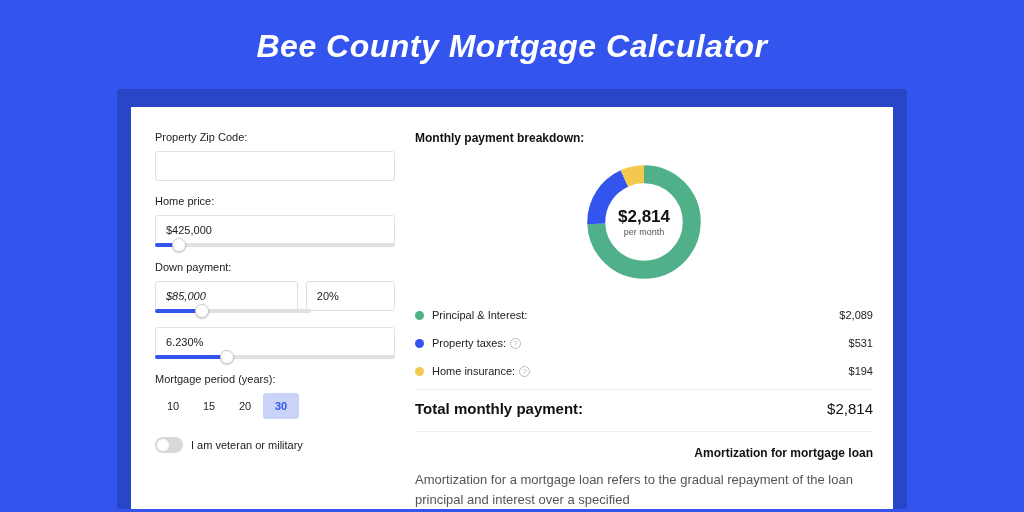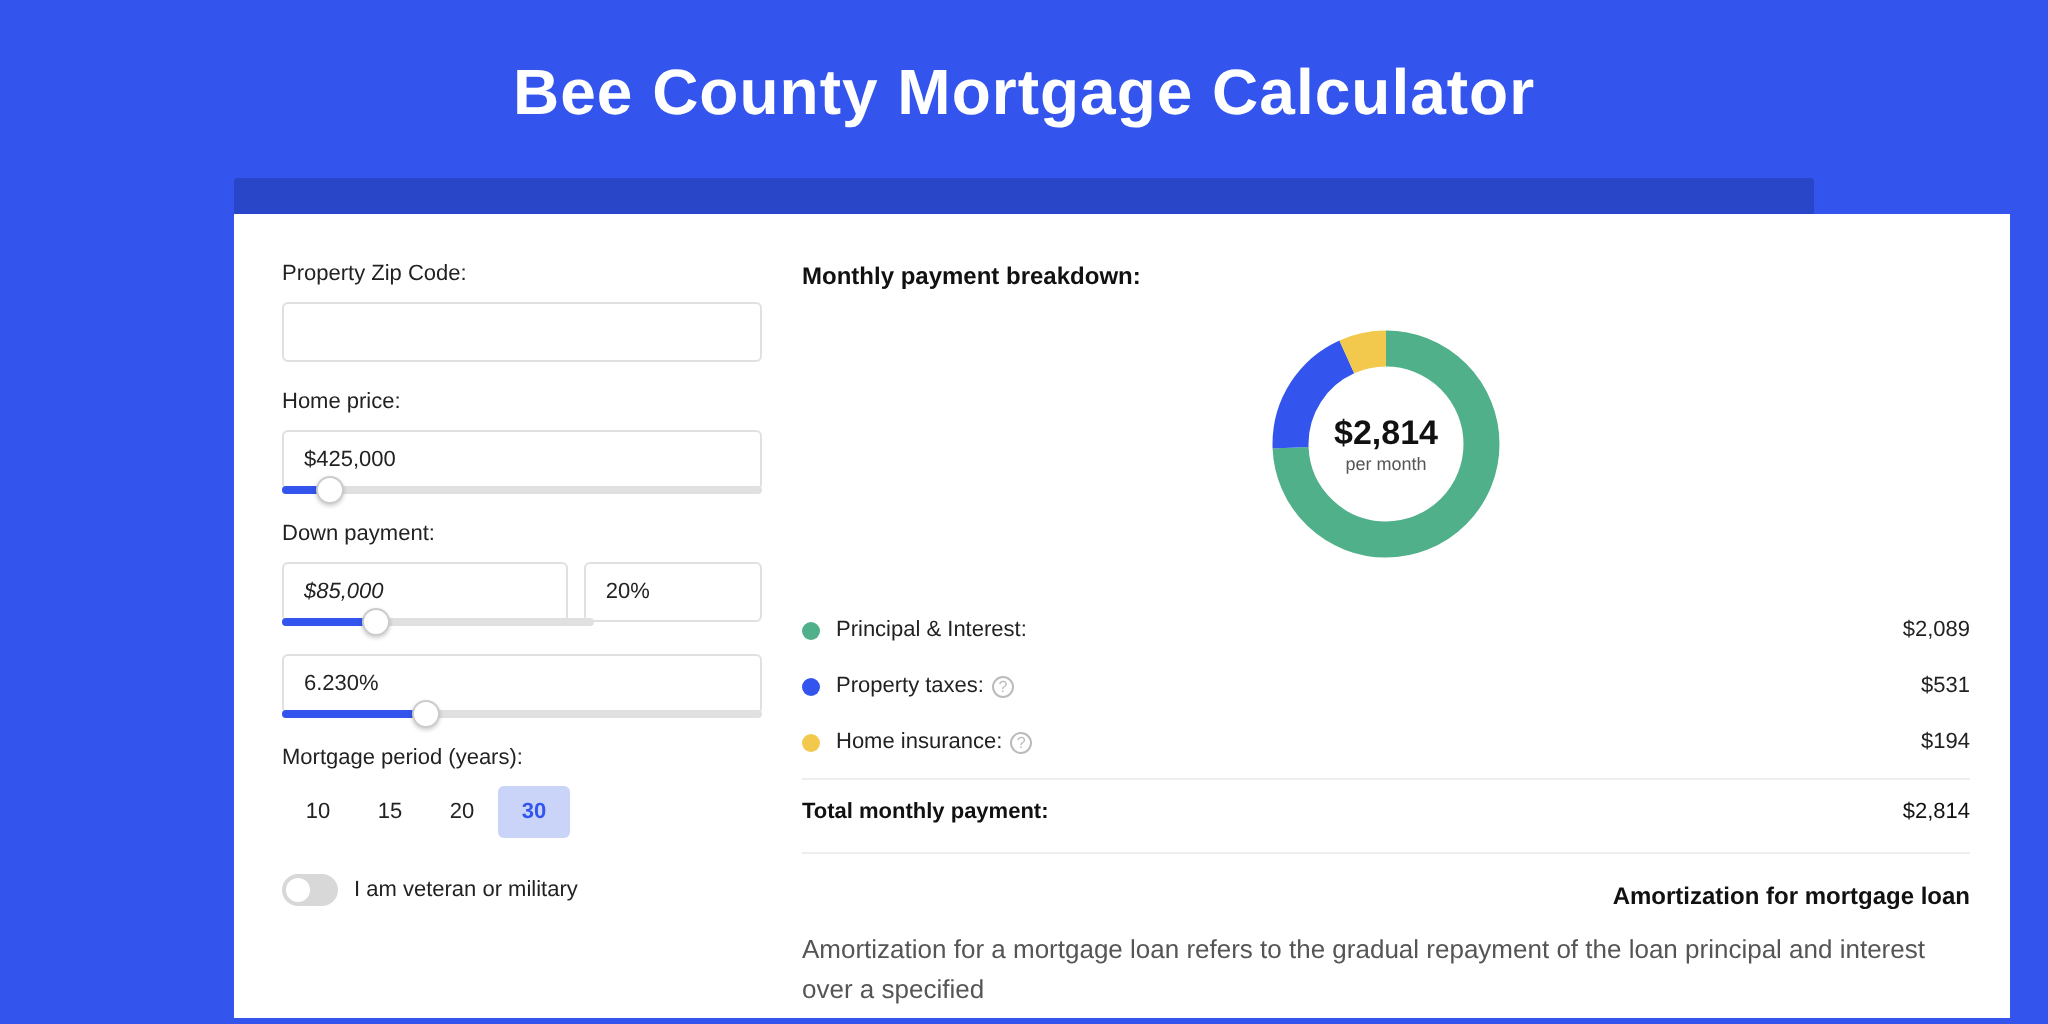--- a/index.html
+++ b/index.html
@@ -10,32 +10,33 @@
     height: 512px;
     overflow: hidden;
   }
   .page-title {
     text-align: center;
     color: #fff;
     font-weight: 700;
     font-size: 32px;
     padding: 28px 0 24px 0;
     letter-spacing: 0.5px;
+    font-style: italic;
   }
   .frame {
     background: #2a46c8;
     margin: 0 auto;
     width: 790px;
     height: 420px;
     padding-top: 18px;
     border-radius: 2px;
   }
   .card {
     background: #fff;
-    width: 888px;
+    width: 762px;
     height: 402px;
     margin: 0 auto;
     display: flex;
     gap: 20px;
     padding: 24px 20px 0 24px;
   }
   .left {
     width: 240px;
     flex-shrink: 0;
   }
@@ -162,21 +163,21 @@
     border-radius: 50%;
     font-size: 8px;
     color: #bbb;
     display: inline-flex;
     align-items: center;
     justify-content: center;
   }
   .total-row {
     display: flex;
     padding: 10px 0 14px 0;
-    font-size: 11px;
+    font-size: 15px;
     font-weight: 700;
     color: #111;
     border-top: 1px solid #eee;
     margin-top: 4px;
   }
   .total-row .legend-val { margin-left: auto; }
   .amort {
     border-top: 1px solid #eee;
     padding-top: 14px;
   }

